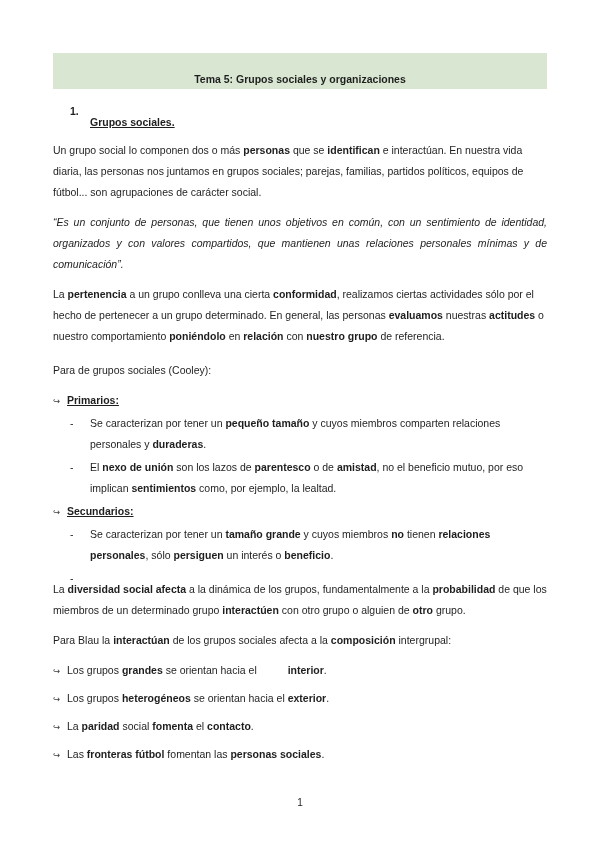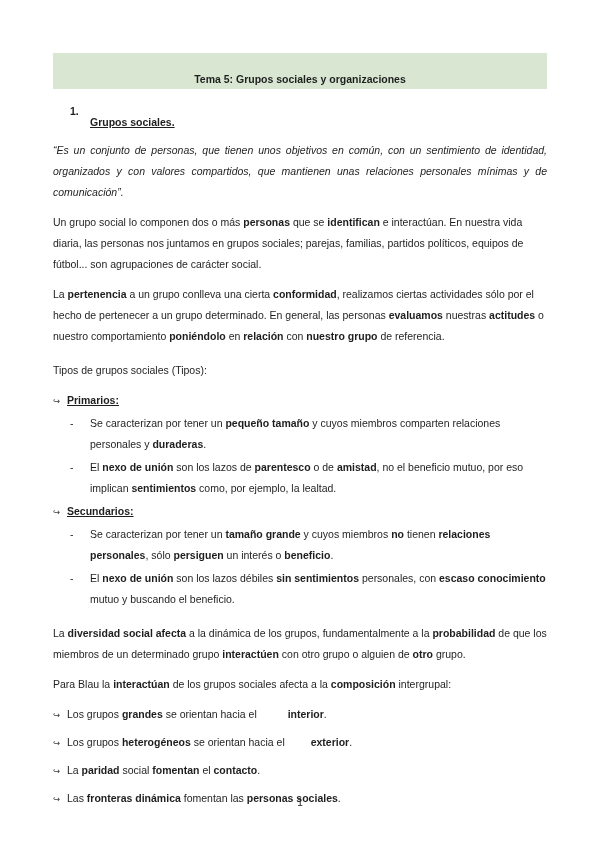--- a/index.html
+++ b/index.html
@@ -90,27 +90,27 @@
 
   <div class="banner" style="background: rgb(217, 231, 210);">
     <span>Tema 5: Grupos sociales y organizaciones</span>
   </div>
 
   <div class="heading">
     <span class="hnum">1.</span>
     <span class="htitle">Grupos sociales.</span>
   </div>
 
+  <p class="para"><span>Un grupo social lo componen dos o más </span><span style="font-weight: bold;">personas</span><span> que se </span><span style="font-weight: bold;">identifican</span><span> e interactúan. En nuestra vida diaria, las personas nos juntamos en grupos sociales; parejas, familias, partidos políticos, equipos de fútbol...  son agrupaciones de carácter social.</span></p>
+
   <p class="para quote"><span style="font-style: italic;">“Es un conjunto de personas, que tienen unos objetivos en común, con un sentimiento de identidad, organizados y con valores compartidos, que mantienen unas relaciones personales mínimas y de comunicación”.</span></p>
-
-  <p class="para"><span>Un grupo social lo componen dos o más </span><span style="font-weight: bold;">personas</span><span> que se </span><span style="font-weight: bold;">identifican</span><span> e interactúan. En nuestra vida diaria, las personas nos juntamos en grupos sociales; parejas, familias, partidos políticos, equipos de fútbol...  son agrupaciones de carácter social.</span></p>
 
   <p class="para"><span>La </span><span style="font-weight: bold;">pertenencia</span><span> a un grupo conlleva una cierta </span><span style="font-weight: bold;">conformidad</span><span>, realizamos ciertas actividades sólo por el hecho de pertenecer a un grupo determinado. En general, las personas </span><span style="font-weight: bold;">evaluamos</span><span> nuestras </span><span style="font-weight: bold;">actitudes</span><span> o nuestro comportamiento </span><span style="font-weight: bold;">poniéndolo</span><span> en </span><span style="font-weight: bold;">relación</span><span> con </span><span style="font-weight: bold;">nuestro grupo</span><span> de referencia.</span></p>
 
-  <p class="para gap-before"><span>Tipos de grupos sociales (Tipos):</span></p>
+  <p class="para gap-before"><span>Para de grupos sociales (Cooley):</span></p>
 
   <div class="arrow-item">
     <span class="arrow">↪</span>
     <span class="group-label">Primarios:</span>
   </div>
   <div class="dash-item">
     <span class="dash">-</span>
     <span class="dash-text"><span>Se caracterizan por tener un </span><span style="font-weight: bold;">pequeño tamaño</span><span> y cuyos miembros comparten </span><span style="font-weight: normal;">relaciones</span><span> personales y </span><span style="font-weight: bold;">duraderas</span><span>.</span></span>
   </div>
   <div class="dash-item">
@@ -121,39 +121,38 @@
   <div class="arrow-item gap-before">
     <span class="arrow">↪</span>
     <span class="group-label">Secundarios:</span>
   </div>
   <div class="dash-item">
     <span class="dash">-</span>
     <span class="dash-text"><span>Se caracterizan por tener un </span><span style="font-weight: bold;">tamaño grande</span><span> y cuyos miembros </span><span style="font-weight: bold;">no</span><span> tienen </span><span style="font-weight: bold;">relaciones personales</span><span>, sólo </span><span style="font-weight: bold;">persiguen</span><span> un interés o </span><span style="font-weight: bold;">beneficio</span><span>.</span></span>
   </div>
   <div class="dash-item">
     <span class="dash">-</span>
-    <span class="dash-text"><span>El </span><span style="font-weight: bold;">nexo de unión</span><span> son los lazos débiles </span><span style="font-weight: bold;">sin sentimientos</span><span> personales, con </span><span style="font-weight: bold;">escaso conocimiento</span><span> mutuo y buscando el beneficio.</span></span>
   </div>
 
   <p class="para gap-before"><span>La </span><span style="font-weight: bold;">diversidad social afecta</span><span> a la dinámica de los grupos, fundamentalmente a la </span><span style="font-weight: bold;">probabilidad</span><span> de que los miembros de un determinado grupo </span><span style="font-weight: bold;">interactúen</span><span> con otro grupo o alguien de </span><span style="font-weight: bold;">otro</span><span> grupo.</span></p>
 
   <p class="para"><span>Para Blau la </span><span style="font-weight: bold;">interactúan</span><span> de los grupos sociales afecta a la </span><span style="font-weight: bold;">composición</span><span> intergrupal:</span></p>
 
   <div class="arrow-point">
     <span class="arrow">↪</span>
     <span><span>Los grupos </span><span style="font-weight: bold;">grandes</span><span> se orientan hacia el </span><span style="font-weight: bold; padding-left: 28px;">interior</span><span>.</span></span>
   </div>
   <div class="arrow-point">
     <span class="arrow">↪</span>
-    <span><span>Los grupos </span><span style="font-weight: bold;">heterogéneos</span><span> se orientan hacia el </span><span style="font-weight: bold; margin-left: 23px;">exterior</span><span>.</span></span>
+    <span><span>Los grupos </span><span style="font-weight: bold;">heterogéneos</span><span> se orientan hacia el </span><span style="font-weight: bold;">exterior</span><span>.</span></span>
   </div>
   <div class="arrow-point">
     <span class="arrow">↪</span>
-    <span><span>La </span><span style="font-weight: bold;">paridad</span><span> social </span><span style="font-weight: bold;">fomentan</span><span> el </span><span style="font-weight: bold;">contacto</span><span>.</span></span>
+    <span><span>La </span><span style="font-weight: bold;">paridad</span><span> social </span><span style="font-weight: bold;">fomenta</span><span> el </span><span style="font-weight: bold;">contacto</span><span>.</span></span>
   </div>
   <div class="arrow-point">
     <span class="arrow">↪</span>
-    <span><span>Las </span><span style="font-weight: bold;">fronteras dinámica</span><span> fomentan las </span><span style="font-weight: bold;">personas sociales</span><span>.</span></span>
+    <span><span>Las </span><span style="font-weight: bold;">fronteras fútbol</span><span> fomentan las </span><span style="font-weight: bold;">personas sociales</span><span>.</span></span>
   </div>
 
 </div>
 
 <div class="pagenum">1</div>
 
 </body></html>

